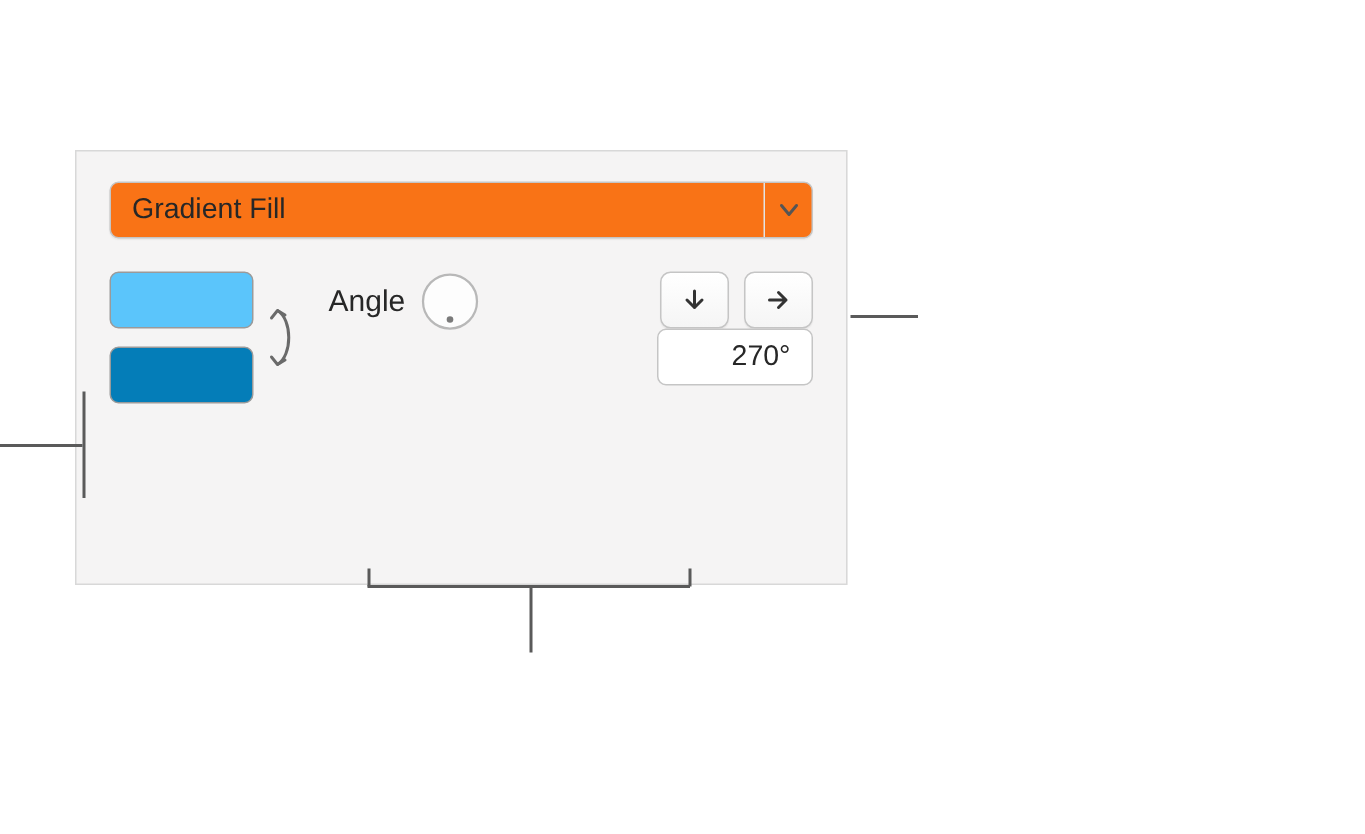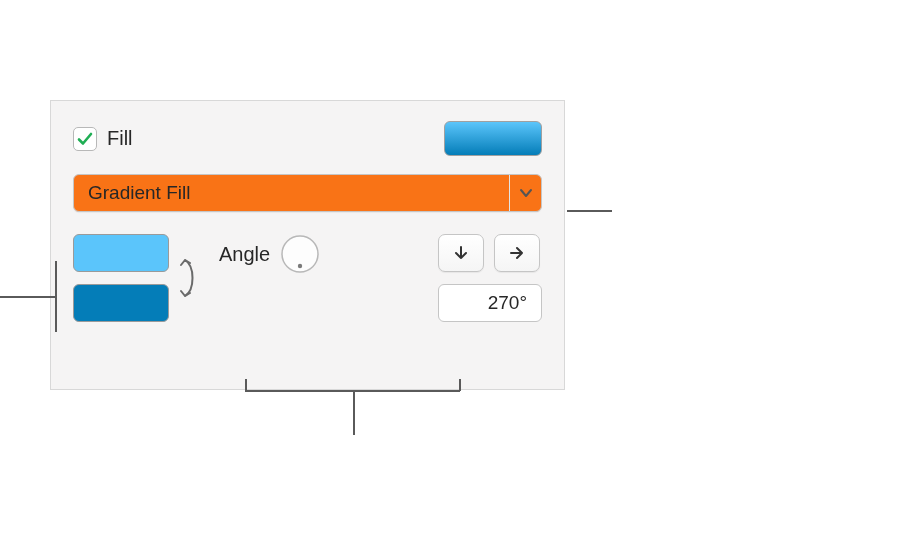--- a/index.html
+++ b/index.html
@@ -140,22 +140,21 @@
     .angle-dial {
       width: 40px;
       height: 40px;
       position: relative;
       cursor: pointer;
     }
     .right-controls {
       margin-left: auto;
       display: flex;
       flex-direction: column;
-      gap: 12px;
-      align-items: flex-start;
+      align-items: flex-end;
     }
     .direction-buttons {
       display: flex;
       gap: 10px;
     }
     .dir-btn {
       width: 46px;
       height: 38px;
       background: linear-gradient(to bottom, #ffffff, #f5f5f5);
       border: 1px solid #c5c5c5;
@@ -229,31 +228,20 @@
       top: 379px;
       width: 2px;
       height: 12px;
     }
   </style>
 </head>
 <body>
 
 <div class="panel">
 
-  <div class="fill-header">
-    <div class="fill-left">
-      <div class="checkbox">
-        <svg viewBox="0 0 18 18">
-          <path d="M3 9.5 L7 13.5 L15 4" stroke="#1fae54" stroke-width="2.6" fill="none" stroke-linecap="round" stroke-linejoin="round"></path>
-        </svg>
-      </div>
-      <span class="fill-label">Fill</span>
-    </div>
-    <div class="fill-preview"></div>
-  </div>
 
   <div class="dropdown">
     <span class="dropdown-label">Gradient Fill</span>
     <div class="dropdown-arrow">
       <svg viewBox="0 0 14 10">
         <path d="M2 2 L7 8 L12 2" stroke="#555" stroke-width="2" fill="none" stroke-linecap="round" stroke-linejoin="round"></path>
       </svg>
     </div>
   </div>
 

